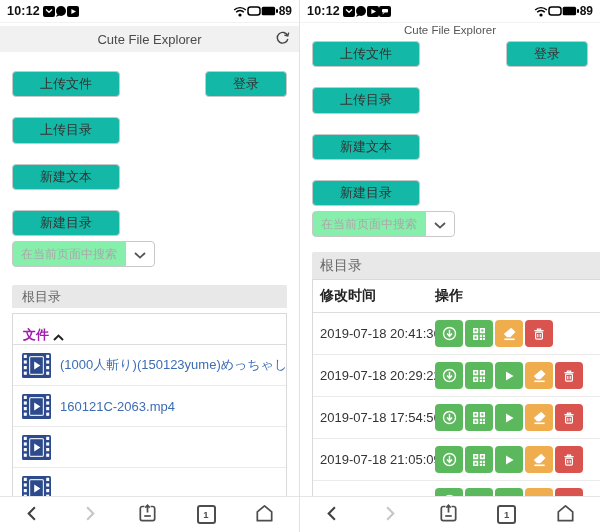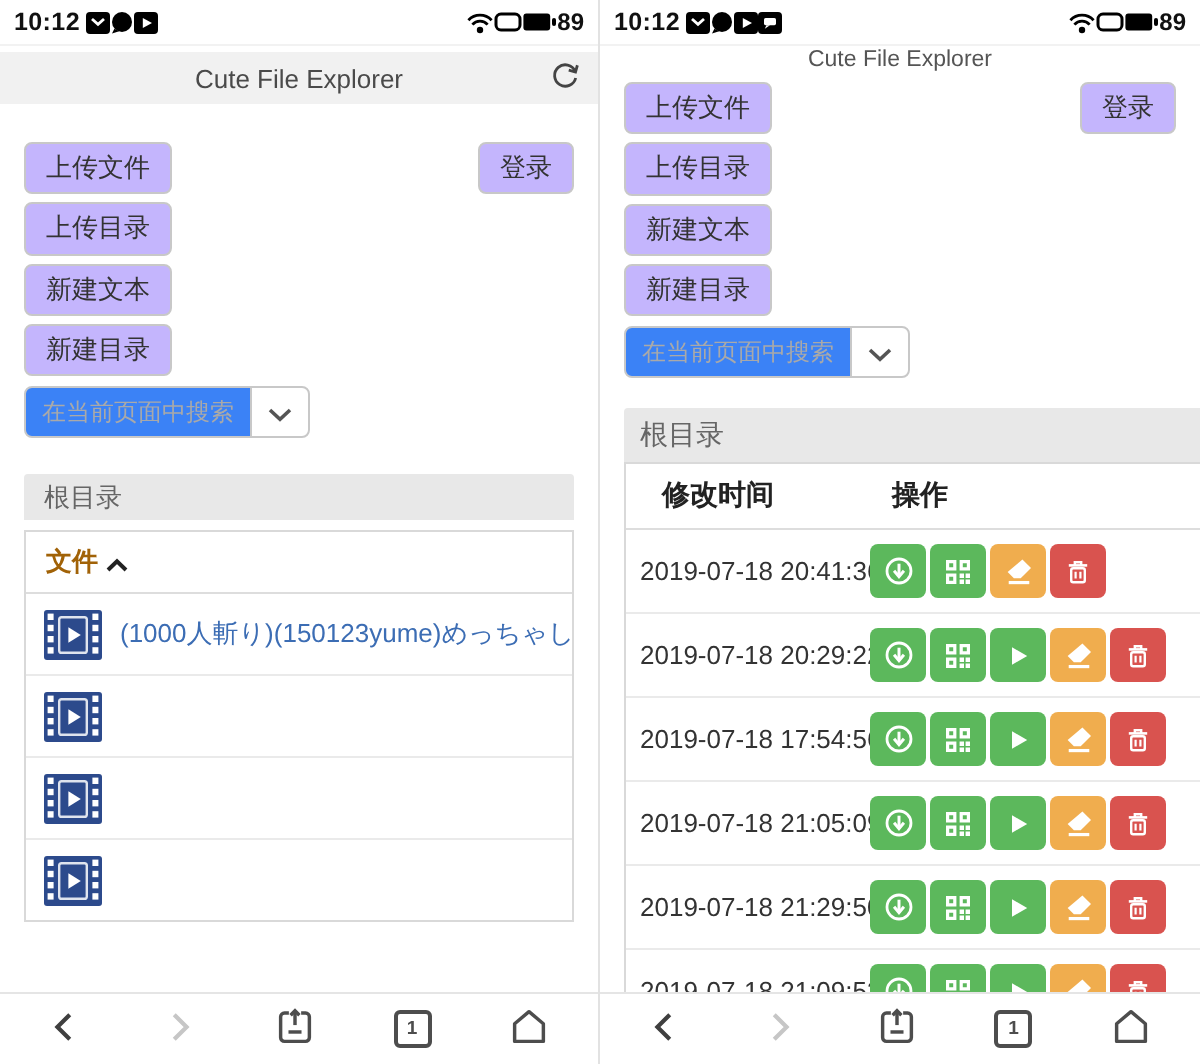--- a/index.html
+++ b/index.html
@@ -20,43 +20,43 @@
   .refresh-btn{position:absolute;right:9px;top:5px;width:16px;height:16px;display:flex;align-items:center;justify-content:center;background:none;border:none;padding:0;}
 
   
   .page-title{height:15px;text-align:center;font-size:11.5px;color:#555;line-height:15px;}
 
   
   .toolbar{padding:0 12px;}
   .left .toolbar{margin-top:19px;}
   .rightscr .toolbar{margin-top:3px;}
   .btn-row{display:flex;justify-content:space-between;align-items:flex-start;}
-  .btn{display:inline-block;background:#c4b5fd;border:1px solid #c8c8c8;border-radius:4px;font-size:13px;color:#333;padding:4px 10px;line-height:1.25;font-family:inherit;}
-  .btn-line{margin-top:4px;}
+  .btn{display:inline-block;background:#14b8a6;border:1px solid #c8c8c8;border-radius:4px;font-size:13px;color:#333;padding:4px 27px;line-height:1.25;font-family:inherit;}
+  .btn-line{margin-top:20px;}
   .search-group{margin-top:5px;display:flex;height:26px;}
-  .search-input{width:96px;border:1px solid #c8c8c8;border-radius:4px 0 0 4px;padding:0 8px;font-size:12px;color:#333;background:#3b82f6;outline:none;font-family:inherit;}
+  .search-input{width:96px;border:1px solid #c8c8c8;border-radius:4px 0 0 4px;padding:0 8px;font-size:12px;color:#333;background:#86efac;outline:none;font-family:inherit;}
   .search-input::placeholder{color:#a9a9a9;}
   .search-btn{width:30px;border:1px solid #c8c8c8;margin-left:-1px;border-radius:0 4px 4px 0;background:#fff;display:flex;align-items:center;justify-content:center;padding:0;}
 
   
   .section-bar{margin:18px 12px 0;background:#e8e8e8;color:#666;font-size:13px;height:23px;line-height:23px;padding-left:10px;border-radius:2px 2px 0 0;}
   .rightscr .section-bar{margin:15px 0 0 12px;height:27px;line-height:27px;font-size:14px;padding-left:8px;border-radius:2px 0 0 0;}
 
   
   .file-table{margin:5px 12px 0;border:1px solid #d9d9d9;}
-  .ft-head{height:30px;display:flex;align-items:center;padding-left:10px;font-weight:bold;font-size:13px;color:#a16207;border-bottom:1px solid #ddd;gap:4px;}
+  .ft-head{height:30px;display:flex;align-items:flex-end;padding-left:10px;font-weight:bold;font-size:13px;color:#a21caf;border-bottom:1px solid #ddd;gap:4px;}
   .frow{height:40px;display:flex;align-items:center;padding-left:9px;border-bottom:1px solid #eaeaea;gap:9px;overflow:hidden;}
   .frow:last-child{border-bottom:none;}
   .fname{font-size:13px;white-space:nowrap;overflow:hidden;text-decoration:none;cursor:pointer;}
   .film-ic{flex:0 0 auto;display:flex;}
 
   
   .rtable{margin-left:12px;border-top:1px solid #d9d9d9;border-left:1px solid #d9d9d9;}
   .rt-head{height:32px;display:flex;align-items:center;border-bottom:1px solid #ddd;font-weight:bold;font-size:14px;color:#222;}
-  .rt-col1{width:122px;padding-left:7px;box-sizing:border-box;flex:0 0 auto;margin-left:11px;}
+  .rt-col1{width:122px;padding-left:7px;box-sizing:border-box;flex:0 0 auto;}
   .rrow{height:41px;display:flex;align-items:center;border-bottom:1px solid #eaeaea;}
   .rtime{width:122px;padding-left:7px;font-size:13px;color:#333;box-sizing:border-box;white-space:nowrap;flex:0 0 auto;}
   .ractions{display:flex;gap:2px;}
   .act{width:28px;height:27px;border:none;border-radius:4px;display:flex;align-items:center;justify-content:center;padding:0;}
 
   
   .navbar{position:absolute;left:0;right:0;bottom:0;height:35px;background:#fff;border-top:1px solid #e5e5e5;display:flex;align-items:center;justify-content:space-between;padding:0 23px;}
   .nav-ic{display:flex;align-items:center;justify-content:center;background:none;border:none;padding:0;}
   .tab-box{width:15px;height:15px;border:2px solid #4d4d4d;border-radius:3px;display:flex;align-items:center;justify-content:center;font-size:9.5px;font-weight:bold;color:#4d4d4d;}
 </style>
@@ -178,20 +178,21 @@
                   <rect x="1.8" y="18.6" width="3" height="3.2"></rect>
                   <rect x="24.2" y="1.8" width="3" height="3.2"></rect>
                   <rect x="24.2" y="7.4" width="3" height="3.2"></rect>
                   <rect x="24.2" y="13" width="3" height="3.2"></rect>
                   <rect x="24.2" y="18.6" width="3" height="3.2"></rect>
                 </g>
                 <rect x="7.6" y="3.6" width="13.8" height="17.8" rx="1.2" fill="none" stroke="#fff" stroke-width="1.2" opacity="0.85"></rect>
                 <path d="M12.2 8.6 L18.4 12.5 L12.2 16.4 Z" fill="#fff"></path>
               </svg>
             </span>
+            <a class="fname" style="color: rgb(60, 109, 180);">160121C-2063.mp4</a>
           </div>
           <div class="frow">
             <span class="film-ic">
               <svg width="29" height="25" viewBox="0 0 29 25">
                 <rect width="29" height="25" rx="1.5" fill="#2c4a8c"></rect>
                 <g fill="#fff">
                   <rect x="1.8" y="1.8" width="3" height="3.2"></rect>
                   <rect x="1.8" y="7.4" width="3" height="3.2"></rect>
                   <rect x="1.8" y="13" width="3" height="3.2"></rect>
                   <rect x="1.8" y="18.6" width="3" height="3.2"></rect>

